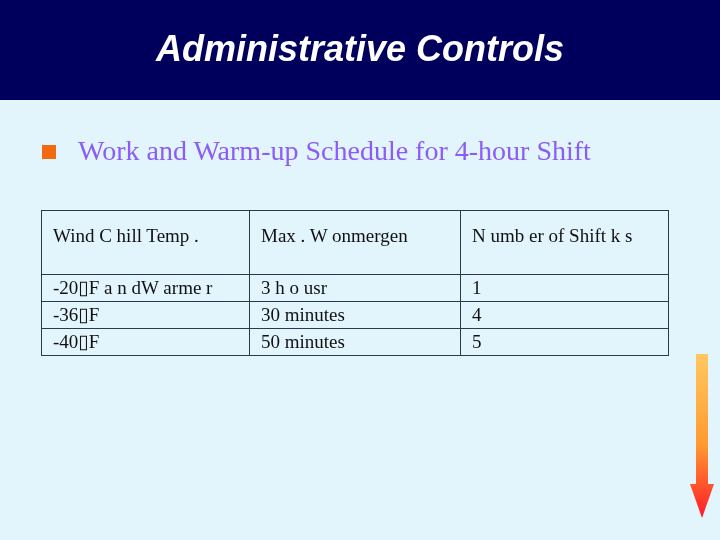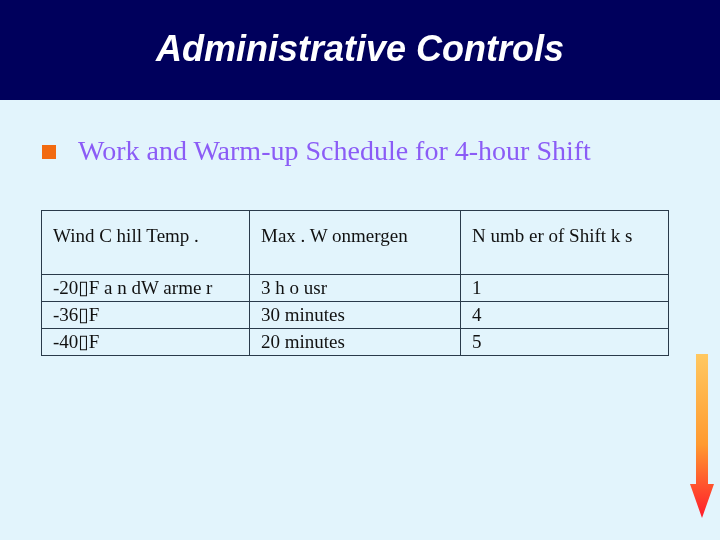--- a/index.html
+++ b/index.html
@@ -41,21 +41,21 @@
     <td class="c2">3 h o usr</td>
     <td class="c3">1</td>
   </tr>
   <tr>
     <td class="c1">-36▯F</td>
     <td class="c2">30 minutes</td>
     <td class="c3">4</td>
   </tr>
   <tr>
     <td class="c1">-40▯F</td>
-    <td class="c2">20 minutes</td>
+    <td class="c2">50 minutes</td>
     <td class="c3">5</td>
   </tr>
 </tbody>
   </table>
 
 <svg class="arrow" viewBox="0 0 24 164">
   <defs>
     <linearGradient id="ag" x1="0" y1="0" x2="0" y2="1">
       <stop offset="0" stop-color="#ffc860"></stop>
       <stop offset="0.55" stop-color="#ff9a30"></stop>

